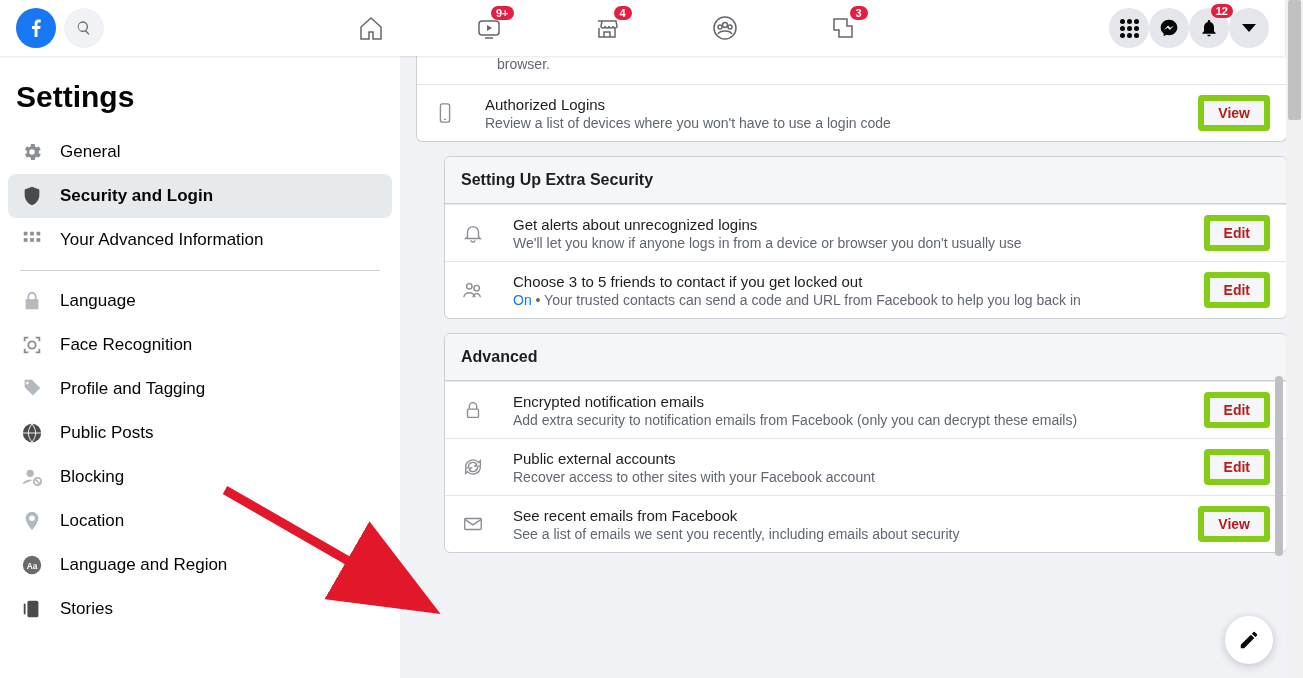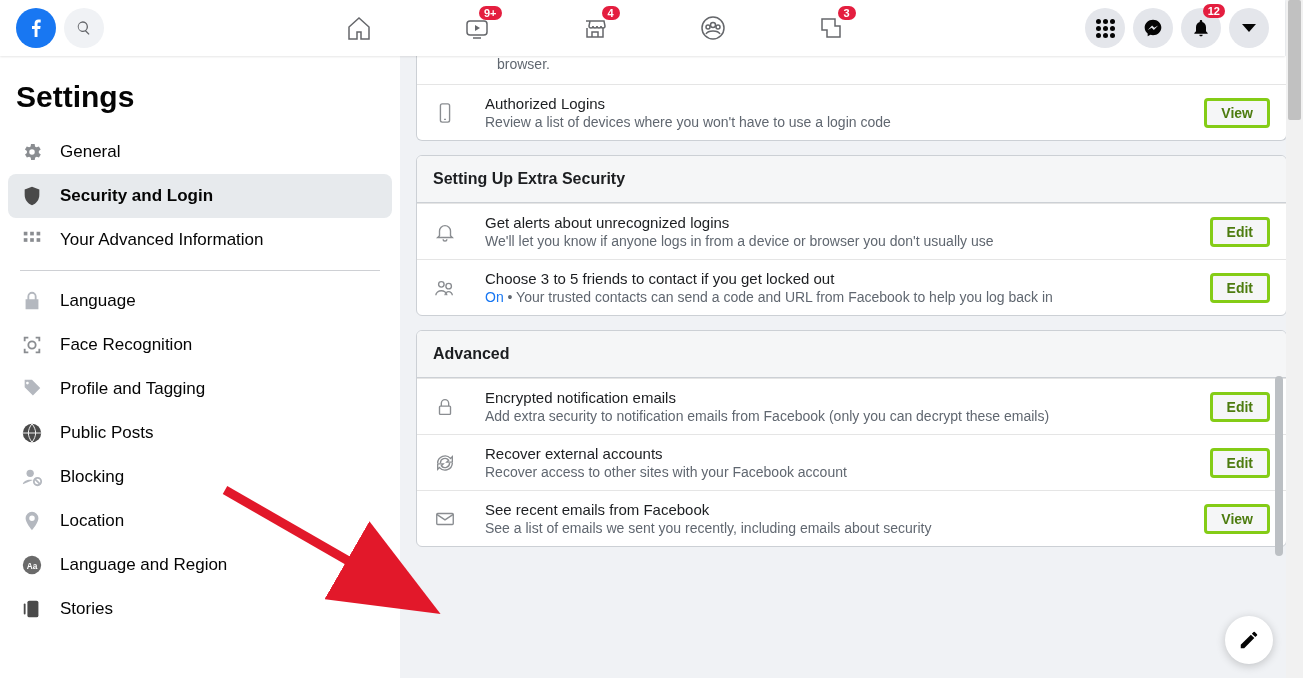--- a/index.html
+++ b/index.html
@@ -11,51 +11,51 @@
 .fb-logo { width: 40px; height: 40px; border-radius: 50%; background: #1877f2; display: flex; align-items: center; justify-content: center; }
 .fb-logo svg { width: 24px; height: 24px; fill: #fff; }
 .search-circle { width: 40px; height: 40px; border-radius: 50%; background: #f0f2f5; display: flex; align-items: center; justify-content: center; }
 .search-circle svg { width: 16px; height: 16px; fill: #65676b; }
 
 .topbar-center { flex: 1; display: flex; justify-content: center; gap: 8px; }
 .nav-tab { width: 110px; height: 56px; display: flex; align-items: center; justify-content: center; position: relative; cursor: pointer; border-radius: 8px; }
 .nav-tab svg { width: 28px; height: 28px; fill: none; stroke: #65676b; stroke-width: 1.5; }
 .badge { position: absolute; top: 6px; right: 30px; background: #e41e3f; color: #fff; font-size: 11px; font-weight: 600; padding: 1px 5px; border-radius: 10px; min-width: 18px; text-align: center; }
 
-.topbar-right { display: flex; align-items: center; gap: 8px; padding-right: 16px; }
+.topbar-right { display: flex; align-items: center; padding-right: 16px; }
 .icon-circle { width: 40px; height: 40px; border-radius: 50%; background: #e4e6eb; display: flex; align-items: center; justify-content: center; cursor: pointer; position: relative; }
 .icon-circle svg { width: 20px; height: 20px; fill: #050505; }
 .icon-circle .badge-tr { position: absolute; top: -4px; right: -4px; background: #e41e3f; color: #fff; font-size: 11px; font-weight: 600; padding: 1px 5px; border-radius: 10px; min-width: 18px; text-align: center; }
 .grid-dots { display: grid; grid-template-columns: repeat(3, 5px); grid-template-rows: repeat(3, 5px); gap: 2px; }
 .grid-dots span { width: 5px; height: 5px; background: #050505; border-radius: 50%; }
 .caret-down { width: 0; height: 0; border-left: 7px solid transparent; border-right: 7px solid transparent; border-top: 8px solid #050505; }
 
 
 .sidebar { position: fixed; top: 56px; left: 0; width: 400px; height: calc(100% - 56px); background: #fff; padding: 16px 8px; overflow-y: auto; }
 .sidebar-title { font-size: 30px; font-weight: 700; padding: 8px 8px 16px; color: #050505; }
 .sidebar-item { display: flex; align-items: center; gap: 16px; padding: 10px 12px; border-radius: 8px; cursor: pointer; font-size: 17px; color: #050505; font-weight: 500; }
 .sidebar-item.active { background: #e7eaed; font-weight: 600; }
 .sidebar-icon { width: 24px; height: 24px; display: flex; align-items: center; justify-content: center; flex-shrink: 0; }
 .sidebar-icon svg { width: 22px; height: 22px; }
 .sidebar-divider { height: 1px; background: #ced0d4; margin: 8px 12px; }
 
 
 .main { margin-left: 400px; margin-top: 56px; padding: 0 16px 8px; height: calc(678px - 56px); overflow-y: auto; }
-.section-card { background: #fff; border: 1px solid #ccd0d5; border-radius: 6px; margin-top: 14px; overflow: hidden; }
+.section-card { background: #fff; border: 1px solid #ccd0d5; border-radius: 6px; margin-top: 14px; overflow: hidden; margin-left: 28px; }
 .section-header { padding: 14px 16px; font-size: 16px; font-weight: 700; color: #1c1e21; background: #f5f6f7; border-bottom: 1px solid #ccd0d5; }
 .row { display: flex; align-items: center; padding: 10px 16px; gap: 28px; border-top: 1px solid #e5e5e5; }
 .row:first-of-type { border-top: none; }
 .row-icon { width: 24px; height: 24px; display: flex; align-items: center; justify-content: center; flex-shrink: 0; }
 .row-icon svg { width: 22px; height: 22px; fill: none; stroke: #8a8d91; stroke-width: 1.5; }
 .row-body { flex: 1; }
 .row-title { font-size: 15px; color: #1c1e21; font-weight: 500; }
 .row-sub { font-size: 14px; color: #606770; margin-top: 2px; }
 .row-sub .status-on { color: #1877f2; }
 .row-action { flex-shrink: 0; }
-.btn { background: #f5f6f7; border: 3px solid #84cc16; border-radius: 4px; padding: 4px 14px; font-size: 14px; font-weight: 600; color: #4d7c0f; cursor: pointer; }
+.btn { background: #f5f6f7; border: 6px solid #84cc16; border-radius: 4px; padding: 4px 14px; font-size: 14px; font-weight: 600; color: #b91c1c; cursor: pointer; }
 
 
 .partial-row-text { color: #606770; font-size: 14px; padding: 0 0 12px 80px; }
 .partial-card { background: #fff; border: 1px solid #ccd0d5; border-radius: 0 0 6px 6px; border-top: none; }
 
 
 .fab { position: fixed; bottom: 14px; right: 30px; width: 48px; height: 48px; border-radius: 50%; background: #fff; box-shadow: 0 2px 10px rgba(0,0,0,0.2); display: flex; align-items: center; justify-content: center; cursor: pointer; z-index: 200; }
 .fab svg { width: 22px; height: 22px; fill: #050505; }
 
 
@@ -326,21 +326,21 @@
       </div>
       <div class="row-action"><button class="btn">Edit</button></div>
     </div>
     <div class="row">
       <div class="row-icon">
           <svg viewBox="0 0 24 24">
             <path d="M4 12a8 8 0 0114-5l2-2v6h-6l2-2a5 5 0 00-9 3M20 12a8 8 0 01-14 5l-2 2v-6h6l-2 2a5 5 0 009-3"></path>
           </svg>
         </div>
       <div class="row-body">
-        <div class="row-title">Recover external accounts</div>
+        <div class="row-title">Public external accounts</div>
         <div class="row-sub">Recover access to other sites with your Facebook account</div>
       </div>
       <div class="row-action"><button class="btn">Edit</button></div>
     </div>
     <div class="row">
       <div class="row-icon">
           <svg viewBox="0 0 24 24">
             <rect x="3" y="6" width="18" height="12" rx="1"></rect>
             <path d="M3 7l9 6 9-6"></path>
           </svg>

